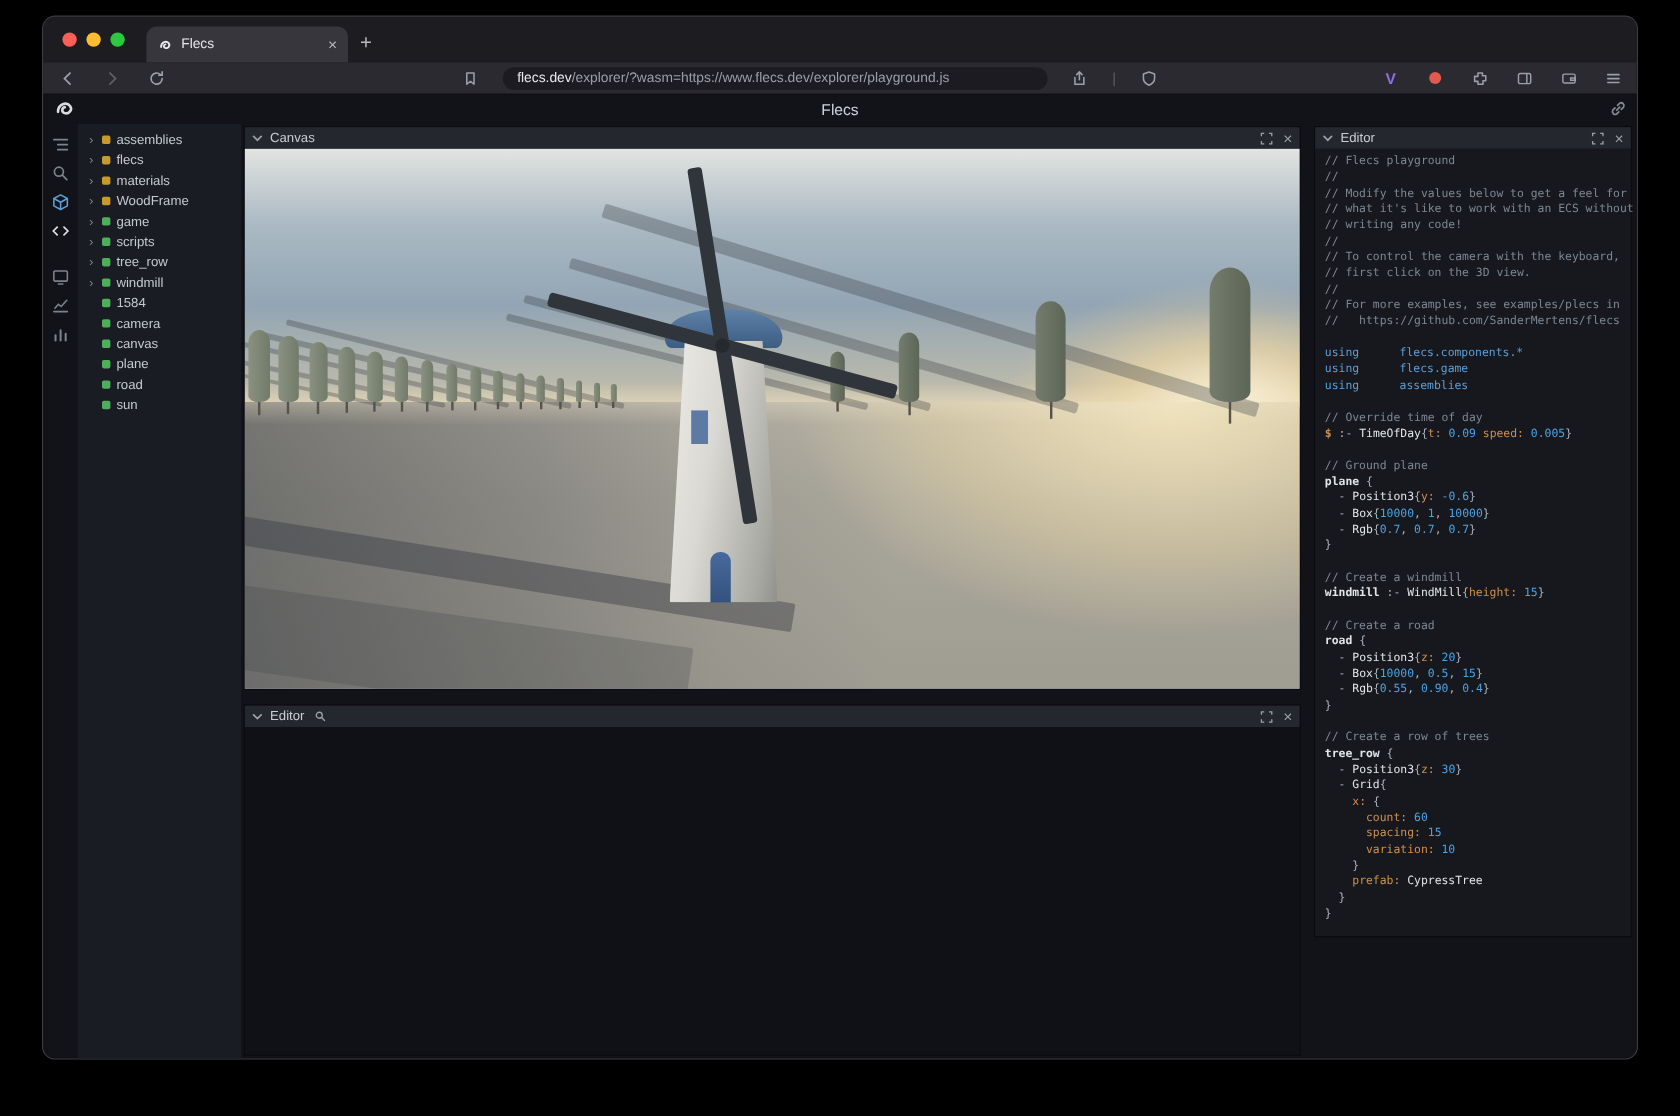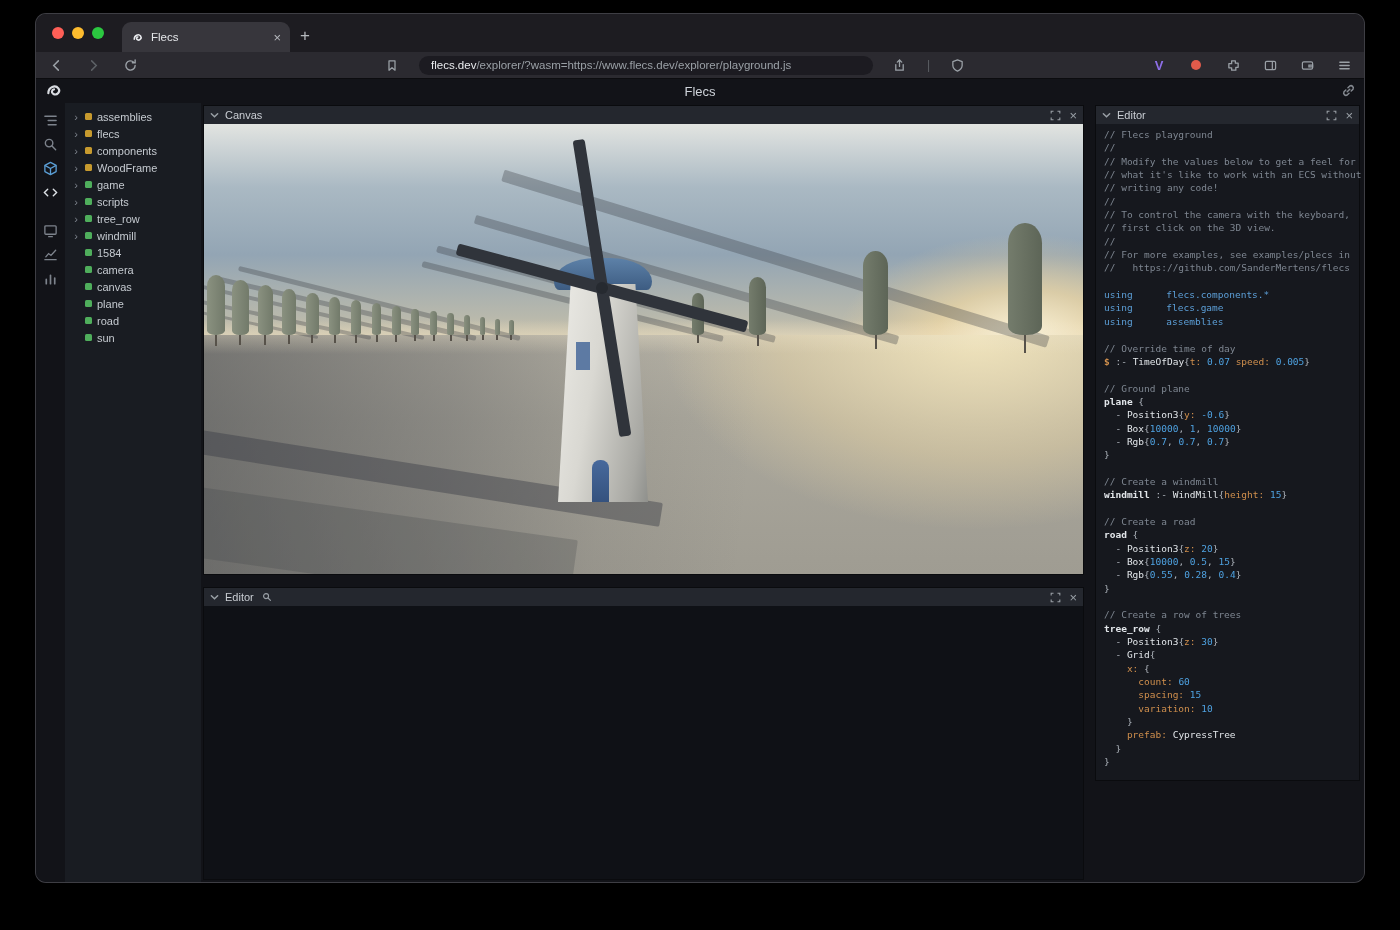--- a/index.html
+++ b/index.html
@@ -265,21 +265,21 @@
           <span class="tree-label">assemblies</span>
         </div>
         <div class="tree-item">
           <span class="tree-arrow">›</span>
           <span class="tree-square" style="background: rgb(199, 154, 46);"></span>
           <span class="tree-label">flecs</span>
         </div>
         <div class="tree-item">
           <span class="tree-arrow">›</span>
           <span class="tree-square" style="background: rgb(199, 154, 46);"></span>
-          <span class="tree-label">components</span>
+          <span class="tree-label">materials</span>
         </div>
         <div class="tree-item">
           <span class="tree-arrow">›</span>
           <span class="tree-square" style="background: rgb(199, 154, 46);"></span>
           <span class="tree-label">WoodFrame</span>
         </div>
         <div class="tree-item">
           <span class="tree-arrow">›</span>
           <span class="tree-square" style="background: rgb(79, 174, 92);"></span>
           <span class="tree-label">game</span>
@@ -474,37 +474,37 @@
           <div class="code-line"><span class="tok-c">// first click on the 3D view.</span></div>
           <div class="code-line"><span class="tok-c">//</span></div>
           <div class="code-line"><span class="tok-c">// For more examples, see examples/plecs in</span></div>
           <div class="code-line"><span class="tok-c">//   https://github.com/SanderMertens/flecs</span></div>
           <div class="code-line"> </div>
           <div class="code-line"><span class="tok-k">using </span><span class="tok-m">flecs.components.*</span></div>
           <div class="code-line"><span class="tok-k">using </span><span class="tok-m">flecs.game</span></div>
           <div class="code-line"><span class="tok-k">using </span><span class="tok-m">assemblies</span></div>
           <div class="code-line"> </div>
           <div class="code-line"><span class="tok-c">// Override time of day</span></div>
-          <div class="code-line"><span class="tok-d">$</span><span class="tok-p"> :- </span><span class="tok-t">TimeOfDay</span><span class="tok-p">{</span><span class="tok-y">t: </span><span class="tok-n">0.07</span><span class="tok-p"> </span><span class="tok-y">speed: </span><span class="tok-n">0.005</span><span class="tok-p">}</span></div>
+          <div class="code-line"><span class="tok-d">$</span><span class="tok-p"> :- </span><span class="tok-t">TimeOfDay</span><span class="tok-p">{</span><span class="tok-y">t: </span><span class="tok-n">0.09</span><span class="tok-p"> </span><span class="tok-y">speed: </span><span class="tok-n">0.005</span><span class="tok-p">}</span></div>
           <div class="code-line"> </div>
           <div class="code-line"><span class="tok-c">// Ground plane</span></div>
           <div class="code-line"><span class="tok-e">plane </span><span class="tok-p">{</span></div>
           <div class="code-line"><span class="tok-p">  - </span><span class="tok-t">Position3</span><span class="tok-p">{</span><span class="tok-y">y: </span><span class="tok-n">-0.6</span><span class="tok-p">}</span></div>
           <div class="code-line"><span class="tok-p">  - </span><span class="tok-t">Box</span><span class="tok-p">{</span><span class="tok-n">10000</span><span class="tok-p">, </span><span class="tok-n">1</span><span class="tok-p">, </span><span class="tok-n">10000</span><span class="tok-p">}</span></div>
           <div class="code-line"><span class="tok-p">  - </span><span class="tok-t">Rgb</span><span class="tok-p">{</span><span class="tok-n">0.7</span><span class="tok-p">, </span><span class="tok-n">0.7</span><span class="tok-p">, </span><span class="tok-n">0.7</span><span class="tok-p">}</span></div>
           <div class="code-line"><span class="tok-p">}</span></div>
           <div class="code-line"> </div>
           <div class="code-line"><span class="tok-c">// Create a windmill</span></div>
           <div class="code-line"><span class="tok-e">windmill </span><span class="tok-p">:- </span><span class="tok-t">WindMill</span><span class="tok-p">{</span><span class="tok-y">height: </span><span class="tok-n">15</span><span class="tok-p">}</span></div>
           <div class="code-line"> </div>
           <div class="code-line"><span class="tok-c">// Create a road</span></div>
           <div class="code-line"><span class="tok-e">road </span><span class="tok-p">{</span></div>
           <div class="code-line"><span class="tok-p">  - </span><span class="tok-t">Position3</span><span class="tok-p">{</span><span class="tok-y">z: </span><span class="tok-n">20</span><span class="tok-p">}</span></div>
           <div class="code-line"><span class="tok-p">  - </span><span class="tok-t">Box</span><span class="tok-p">{</span><span class="tok-n">10000</span><span class="tok-p">, </span><span class="tok-n">0.5</span><span class="tok-p">, </span><span class="tok-n">15</span><span class="tok-p">}</span></div>
-          <div class="code-line"><span class="tok-p">  - </span><span class="tok-t">Rgb</span><span class="tok-p">{</span><span class="tok-n">0.55</span><span class="tok-p">, </span><span class="tok-n">0.28</span><span class="tok-p">, </span><span class="tok-n">0.4</span><span class="tok-p">}</span></div>
+          <div class="code-line"><span class="tok-p">  - </span><span class="tok-t">Rgb</span><span class="tok-p">{</span><span class="tok-n">0.55</span><span class="tok-p">, </span><span class="tok-n">0.90</span><span class="tok-p">, </span><span class="tok-n">0.4</span><span class="tok-p">}</span></div>
           <div class="code-line"><span class="tok-p">}</span></div>
           <div class="code-line"> </div>
           <div class="code-line"><span class="tok-c">// Create a row of trees</span></div>
           <div class="code-line"><span class="tok-e">tree_row </span><span class="tok-p">{</span></div>
           <div class="code-line"><span class="tok-p">  - </span><span class="tok-t">Position3</span><span class="tok-p">{</span><span class="tok-y">z: </span><span class="tok-n">30</span><span class="tok-p">}</span></div>
           <div class="code-line"><span class="tok-p">  - </span><span class="tok-t">Grid</span><span class="tok-p">{</span></div>
           <div class="code-line"><span class="tok-p">    </span><span class="tok-y">x: </span><span class="tok-p">{</span></div>
           <div class="code-line"><span class="tok-p">      </span><span class="tok-y">count: </span><span class="tok-n">60</span></div>
           <div class="code-line"><span class="tok-p">      </span><span class="tok-y">spacing: </span><span class="tok-n">15</span></div>
           <div class="code-line"><span class="tok-p">      </span><span class="tok-y">variation: </span><span class="tok-n">10</span></div>

